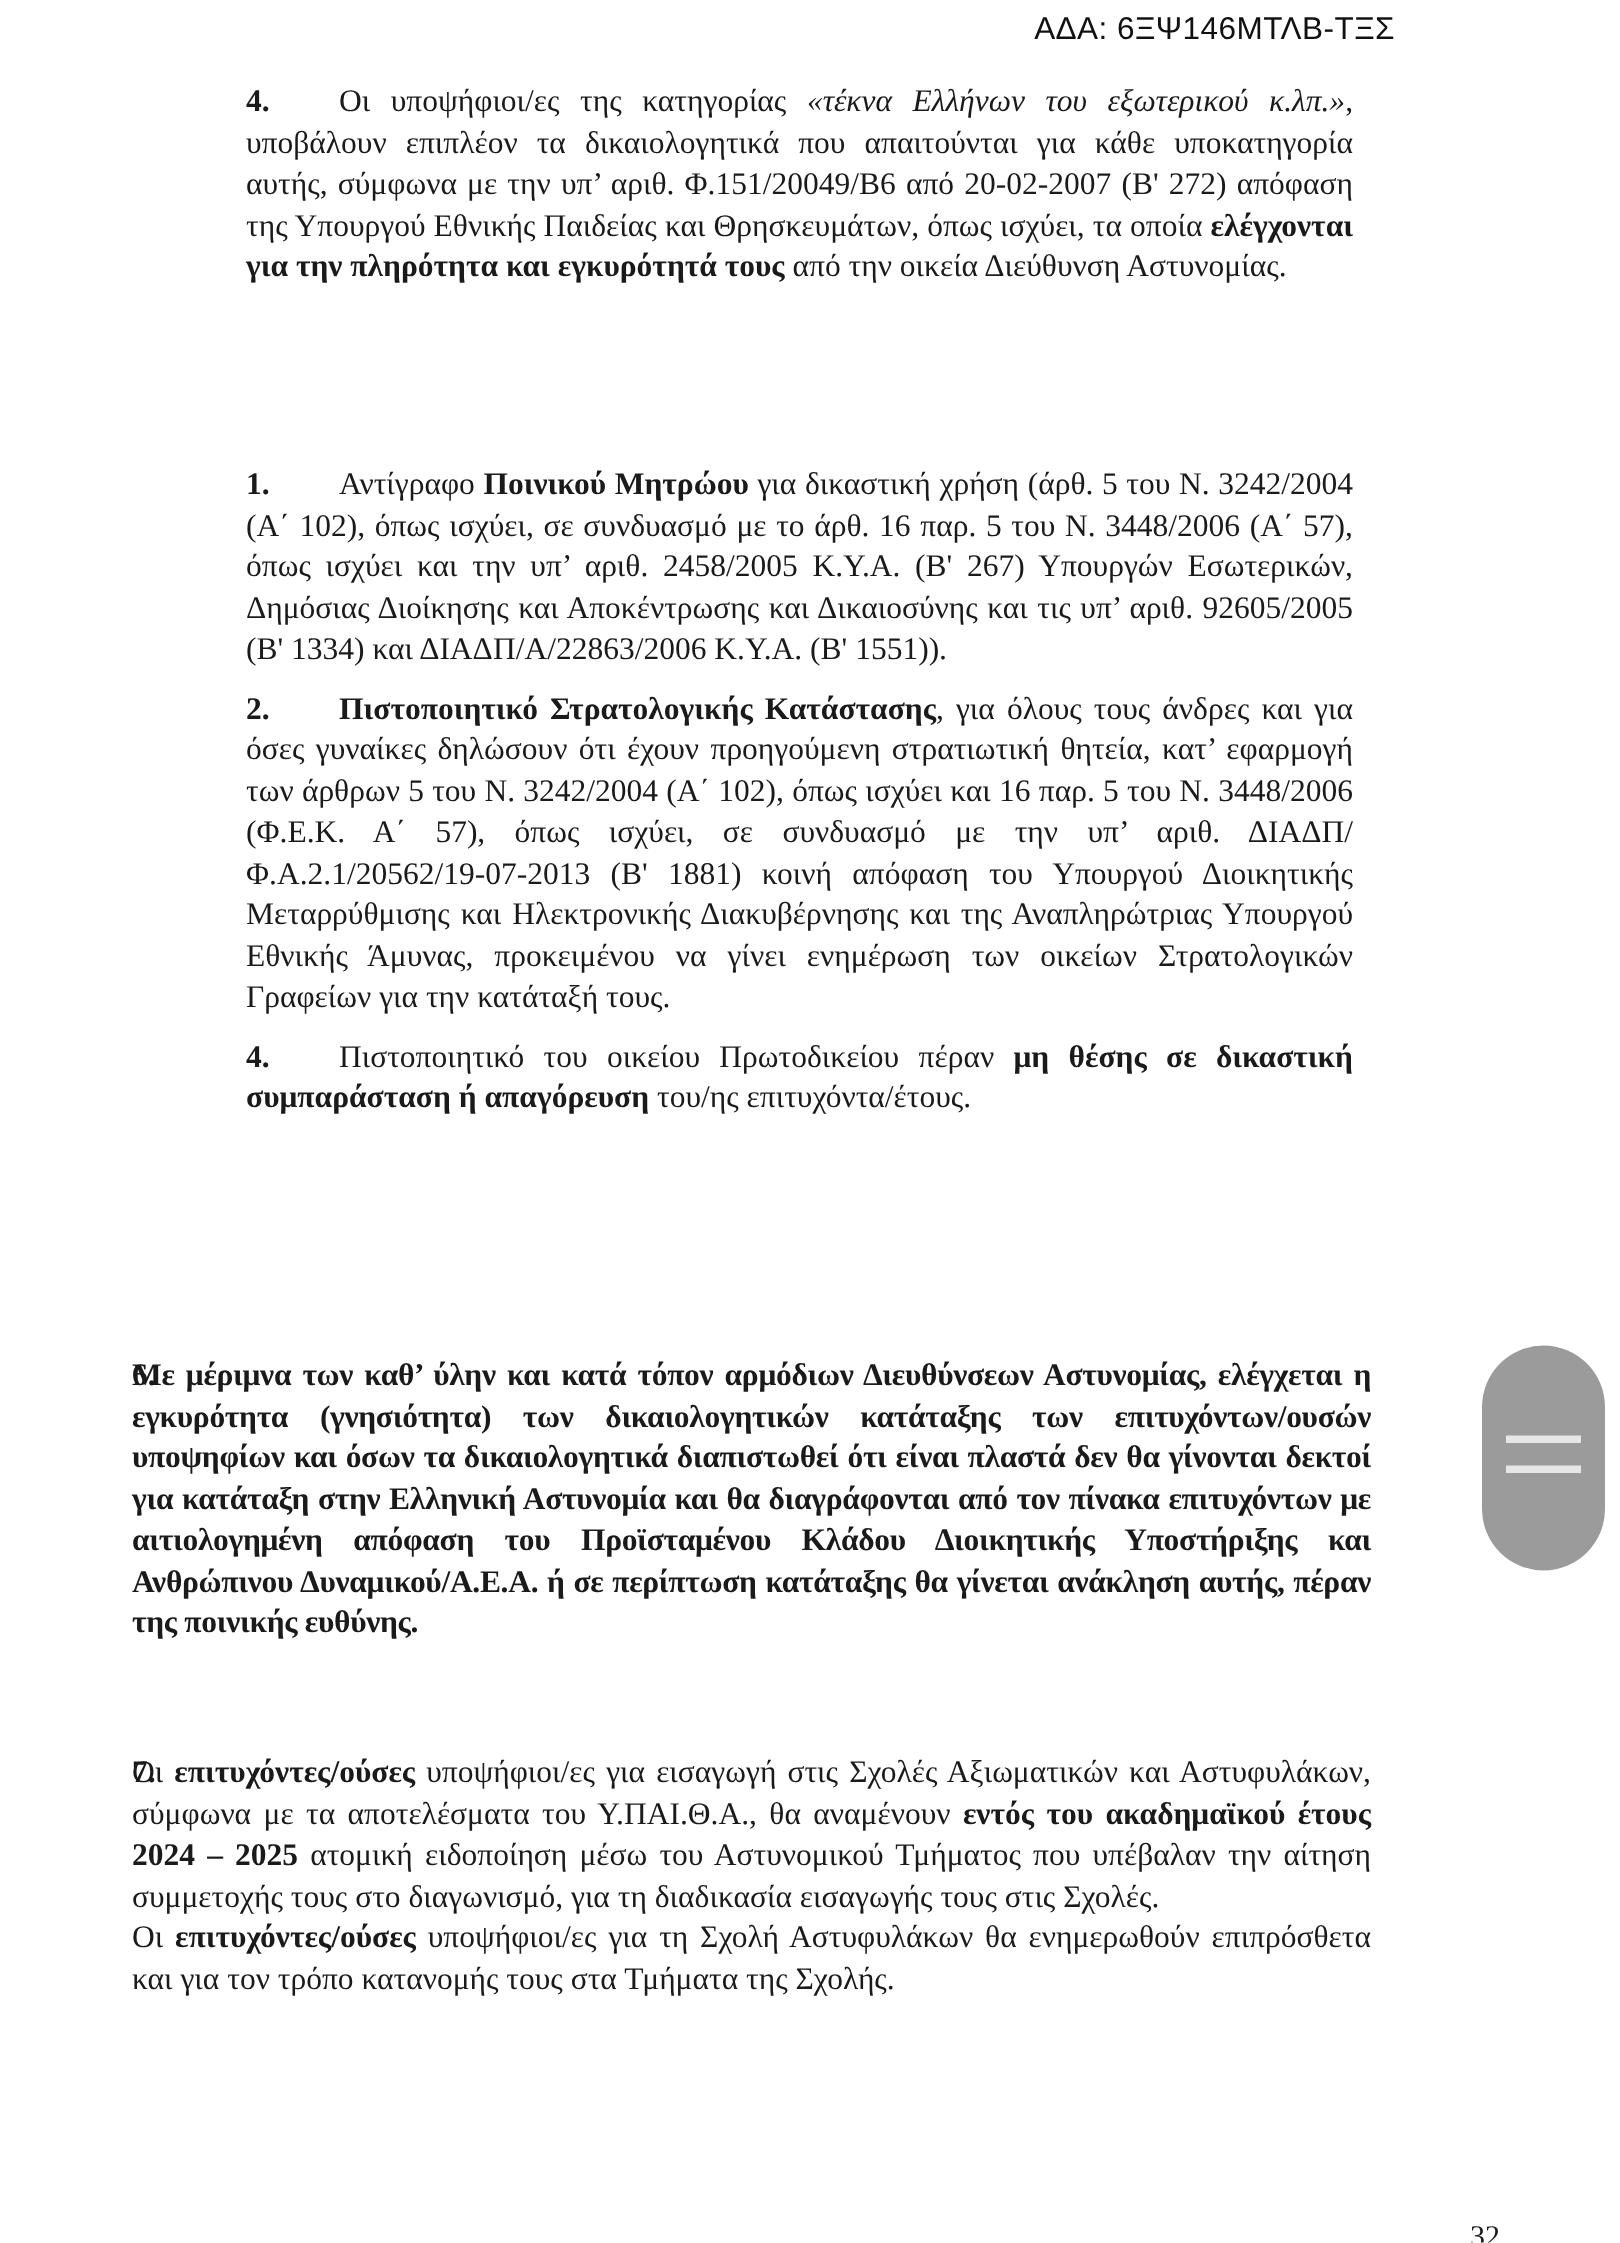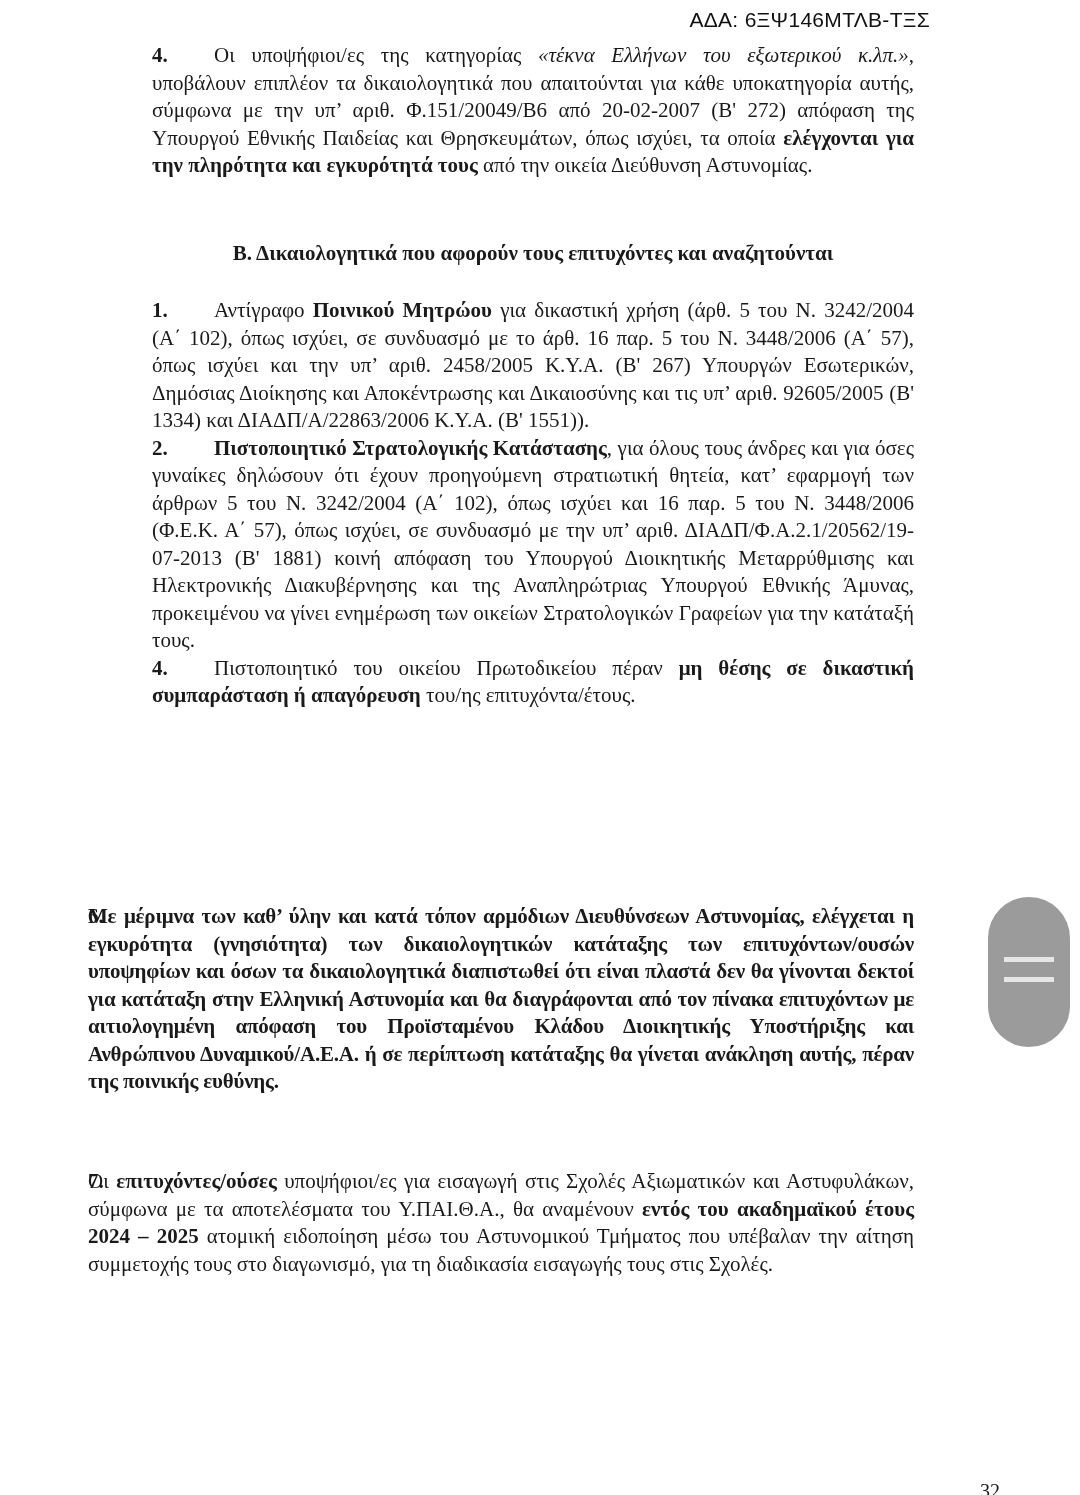--- a/index.html
+++ b/index.html
@@ -1,21 +1,21 @@
 <!DOCTYPE html>
 <html><head>
 <meta charset="utf-8">
 <style>
   html, body { margin:0; padding:0; background:#ffffff; }
   body { width:1080px; height:1495px; position:relative; overflow:hidden;
          font-family:"Liberation Serif","DejaVu Serif",serif; color:#1a1a1a; }
   .ada { position:absolute; top:8px; right:150px; font-family:"Liberation Sans","DejaVu Sans",sans-serif;
          font-size:21px; color:#111; letter-spacing:0.3px;margin-left:34px; }
   .block { position:absolute; left:152px; width:762px; font-size:21px; line-height:27.5px; text-align:justify; }
-  .block p { margin:0; }
+  .block p { margin:12px; }
   .num { font-weight:bold; display:inline-block; width:62px; }
   b { font-weight:bold; }
   i { font-style:italic; }
   .heading { position:absolute; left:152px; width:762px; text-align:center; font-weight:bold;
              font-size:21px; line-height:27.5px; }
   .outer { position:absolute; left:88px; width:826px; font-size:21px; line-height:27.5px; }
   .outer .onum { position:absolute; left:0; top:0; font-weight:bold; }
   .outer .otext { text-align:justify; }
   .outer.bold .otext { font-weight:bold; font-family:"Liberation Serif","DejaVu Serif",serif; letter-spacing:-0.2px; }
   .pagenum { position:absolute; top:1480px; left:0; width:1000px; text-align:right; font-size:20px; }
@@ -26,38 +26,38 @@
 </head>
 <body>
 
 <div class="ada">ΑΔΑ: 6ΞΨ146ΜΤΛΒ-ΤΞΣ</div>
 
 <div class="block" style="top:42px;">
   <p><span class="num">4.</span><span>Οι υποψήφιοι/ες της κατηγορίας </span><i>«τέκνα Ελλήνων του εξωτερικού κ.λπ.»</i><span>, υποβάλουν επιπλέον τα δικαιολογητικά που απαιτούνται για κάθε υποκατηγορία αυτής, σύμφωνα με την υπ’ αριθ. Φ.151/20049/Β6 από 20-02-2007 (Β' 272) απόφαση της Υπουργού Εθνικής Παιδείας και Θρησκευμάτων, όπως ισχύει, τα οποία </span><b>ελέγχονται για την πληρότητα και εγκυρότητά τους</b><span> από την οικεία Διεύθυνση Αστυνομίας.</span></p>
 </div>
 
 <div class="heading" style="top:240px;">
-  <div>Β. Δικαιολογητικά που αφορούν τους επιτυχόντες και αναζητούνται</div>
 </div>
 
 <div class="block" style="top:297px;">
   <p><span class="num">1.</span><span>Αντίγραφο </span><b>Ποινικού Μητρώου</b><span> για δικαστική χρήση (άρθ. 5 του Ν. 3242/2004 (Α΄ 102), όπως ισχύει, σε συνδυασμό με το άρθ. 16 παρ. 5 του Ν. 3448/2006 (Α΄ 57), όπως ισχύει και την υπ’ αριθ. 2458/2005 Κ.Υ.Α. (Β' 267) Υπουργών Εσωτερικών, Δημόσιας Διοίκησης και Αποκέντρωσης και Δικαιοσύνης και τις υπ’ αριθ. 92605/2005 (Β' 1334) και ΔΙΑΔΠ/Α/22863/2006 Κ.Υ.Α. (Β' 1551)).</span></p>
   <p><span class="num">2.</span><span></span><b>Πιστοποιητικό Στρατολογικής Κατάστασης</b><span>, για όλους τους άνδρες και για όσες γυναίκες δηλώσουν ότι έχουν προηγούμενη στρατιωτική θητεία, κατ’ εφαρμογή των άρθρων 5 του Ν. 3242/2004 (Α΄ 102), όπως ισχύει και 16 παρ. 5 του Ν. 3448/2006 (Φ.Ε.Κ. Α΄ 57), όπως ισχύει, σε συνδυασμό με την υπ’ αριθ. ΔΙΑΔΠ/Φ.Α.2.1/20562/19-07-2013 (Β' 1881) κοινή απόφαση του Υπουργού Διοικητικής Μεταρρύθμισης και Ηλεκτρονικής Διακυβέρνησης και της Αναπληρώτριας Υπουργού Εθνικής Άμυνας, προκειμένου να γίνει ενημέρωση των οικείων Στρατολογικών Γραφείων για την κατάταξή τους.</span></p>
   <p><span class="num">4.</span><span>Πιστοποιητικό του οικείου Πρωτοδικείου πέραν </span><b>μη θέσης σε δικαστική συμπαράσταση ή απαγόρευση</b><span> του/ης επιτυχόντα/έτους.</span></p>
 </div>
 
 <div class="outer bold" style="top:903px;">
   <span class="onum">6.</span>
   <div class="otext">Με μέριμνα των καθ’ ύλην και κατά τόπον αρμόδιων Διευθύνσεων Αστυνομίας, ελέγχεται η εγκυρότητα (γνησιότητα) των δικαιολογητικών κατάταξης των επιτυχόντων/ουσών υποψηφίων και όσων τα δικαιολογητικά διαπιστωθεί ότι είναι πλαστά δεν θα γίνονται δεκτοί για κατάταξη στην Ελληνική Αστυνομία και θα διαγράφονται από τον πίνακα επιτυχόντων με αιτιολογημένη απόφαση του Προϊσταμένου Κλάδου Διοικητικής Υποστήριξης και Ανθρώπινου Δυναμικού/Α.Ε.Α. ή σε περίπτωση κατάταξης θα γίνεται ανάκληση αυτής, πέραν της ποινικής ευθύνης.</div>
 </div>
 
 <div class="outer" style="top:1168px;">
   <span class="onum">7.</span>
   <div class="otext">
     <p style="margin:0;"><span>Οι </span><b>επιτυχόντες/ούσες</b><span> υποψήφιοι/ες για εισαγωγή στις Σχολές Αξιωματικών και Αστυφυλάκων, σύμφωνα με τα αποτελέσματα του Υ.ΠΑΙ.Θ.Α., θα αναμένουν </span><b>εντός του ακαδημαϊκού έτους 2024 – 2025</b><span> ατομική ειδοποίηση μέσω του Αστυνομικού Τμήματος που υπέβαλαν την αίτηση συμμετοχής τους στο διαγωνισμό, για τη διαδικασία εισαγωγής τους στις Σχολές.</span></p>
+    <p style="margin:0;"><span>Οι </span><b>επιτυχόντες/ούσες</b><span> υποψήφιοι/ες για τη Σχολή Αστυφυλάκων θα ενημερωθούν επιπρόσθετα και για τον τρόπο κατανομής τους στα Τμήματα της Σχολής.</span></p>
   </div>
 </div>
 
 <div class="pagenum">32</div>
 
 <div class="handle">
   <span>
     <span class="line" style="top:60px;"></span>
     <span class="line" style="top:80px;"></span>
   </span>

